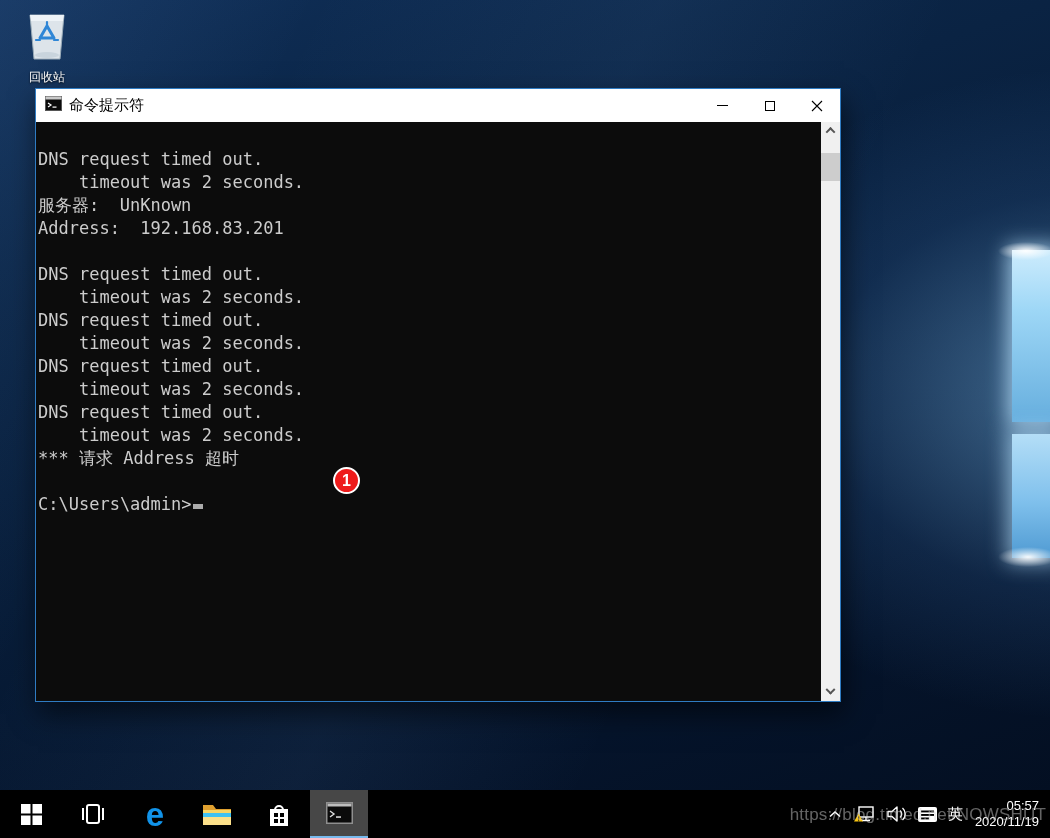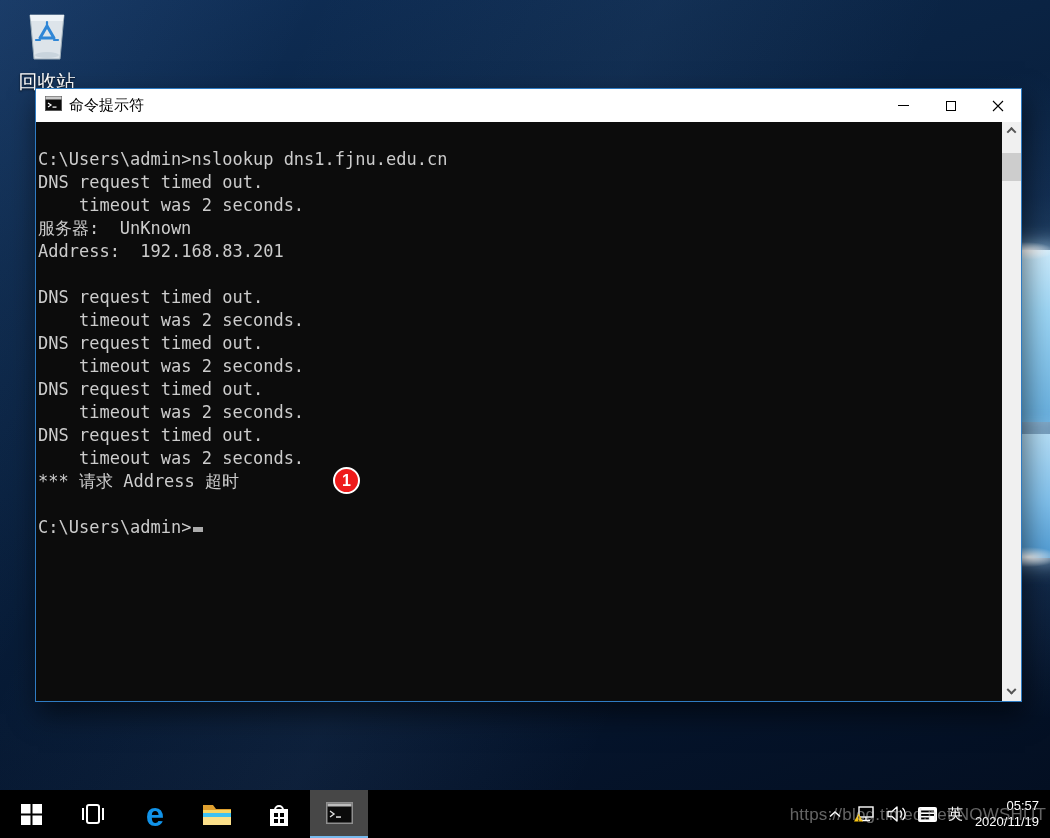--- a/index.html
+++ b/index.html
@@ -20,24 +20,24 @@
   .pane-top::before { content:""; position:absolute; left:-14px; top:-8px; width:56px; height:18px;
     background:radial-gradient(closest-side, rgba(255,255,255,0.95), transparent); }
   .pane-bottom { left:1012px; top:434px; width:44px; height:124px;
     background:linear-gradient(180deg,#b4def7 0%,#7fc0ec 55%,#4f9ad2 100%);
     box-shadow:0 0 20px 5px rgba(185,228,255,0.65); }
   .pane-bottom::after { content:""; position:absolute; left:-14px; bottom:-9px; width:60px; height:20px;
     background:radial-gradient(closest-side, rgba(255,255,255,0.95), transparent); }
 
   
   .recycle { position:absolute; left:12px; top:8px; width:70px; text-align:center; z-index:5; cursor:default; }
-  .recycle-label { margin-top:1px; font-size:19px; color:#fff; text-shadow:0 1px 2px rgba(0,0,0,0.9); }
-
-  
-  .window { position:absolute; left:35px; top:88px; width:987px; height:614px; z-index:10;
+  .recycle-label { margin-top:1px; font-size:12px; color:#fff; text-shadow:0 1px 2px rgba(0,0,0,0.9); }
+
+  
+  .window { position:absolute; left:35px; top:88px; width:806px; height:614px; z-index:10;
     border:1px solid #2f7cc3; background:#0c0c0c; box-shadow:3px 12px 26px rgba(0,0,0,0.55);
     display:flex; flex-direction:column; }
   .titlebar { height:33px; background:#ffffff; display:flex; align-items:center; padding-left:9px; flex:0 0 auto; }
   .titlebar-title { font-size:15px; color:#000; margin-left:7px; }
   .controls { margin-left:auto; display:flex; height:100%; }
   .ctrl { width:47px; height:100%; display:flex; align-items:center; justify-content:center; }
   .min-glyph { width:11px; height:1px; background:#000; }
   .max-glyph { width:10px; height:10px; border:1px solid #000; }
 
   
@@ -118,21 +118,20 @@
         <div class="ctrl">
           <svg width="12" height="12" viewBox="0 0 12 12">
             <path d="M1 1 L11 11 M11 1 L1 11" stroke="#000" stroke-width="1.1"></path>
           </svg>
         </div>
       </div>
     </div>
 
     <div class="console">
       <div class="console-text">
-          <div class="console-line">C:\Users\admin&gt;nslookup dns1.fjnu.edu.cn</div>
           <div class="console-line">DNS request timed out.</div>
           <div class="console-line">    timeout was 2 seconds.</div>
           <div class="console-line">服务器:  UnKnown</div>
           <div class="console-line">Address:  192.168.83.201</div>
           <div class="console-line"></div>
           <div class="console-line">DNS request timed out.</div>
           <div class="console-line">    timeout was 2 seconds.</div>
           <div class="console-line">DNS request timed out.</div>
           <div class="console-line">    timeout was 2 seconds.</div>
           <div class="console-line">DNS request timed out.</div>

